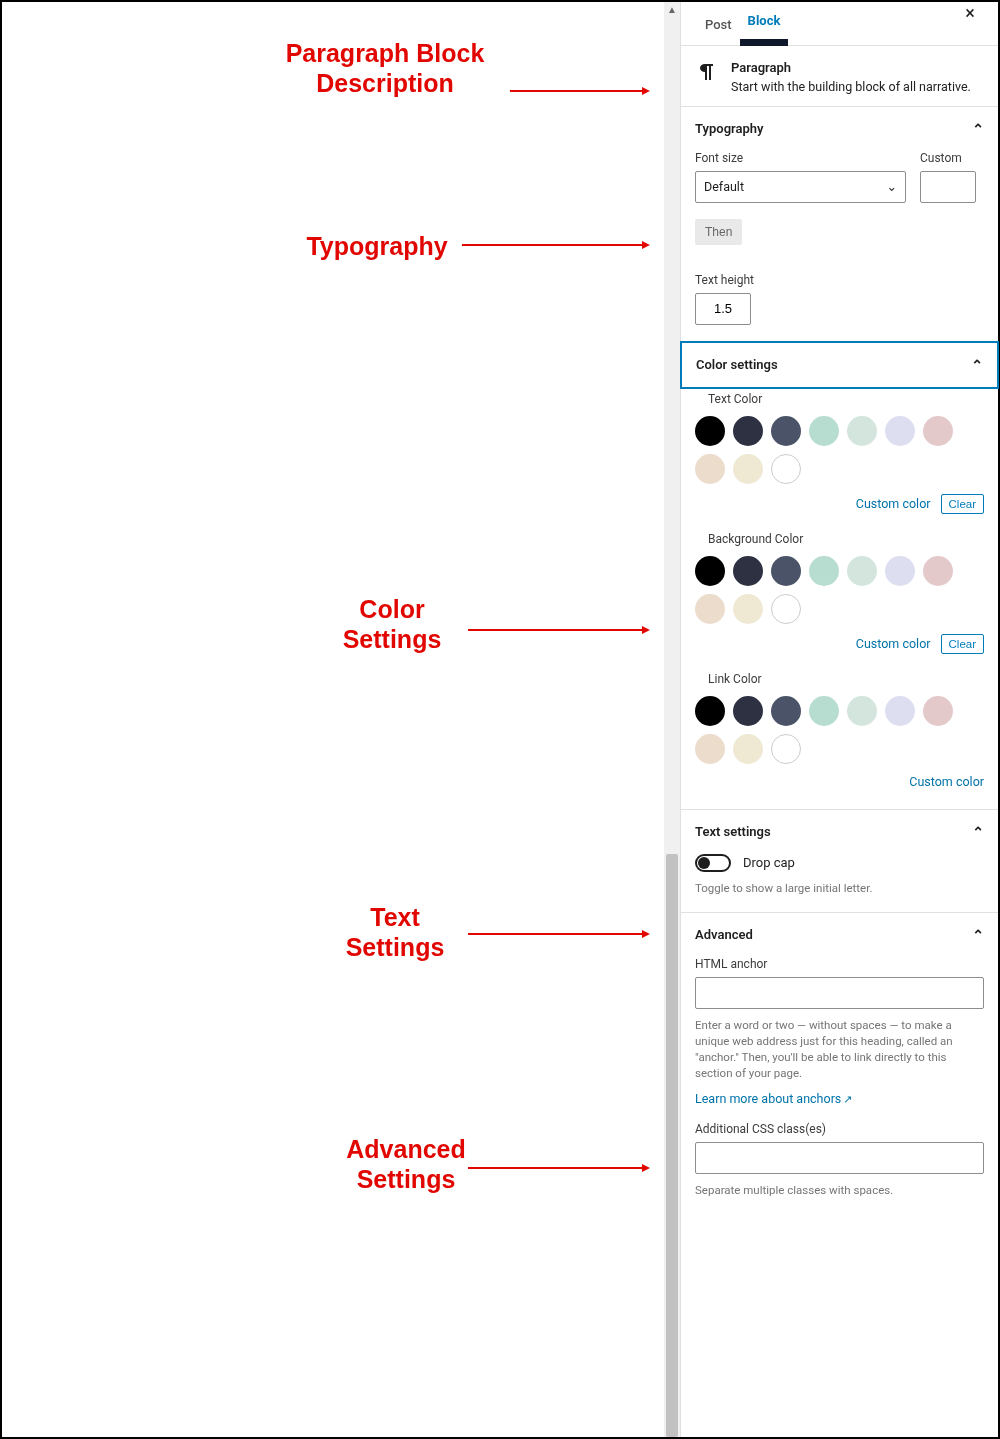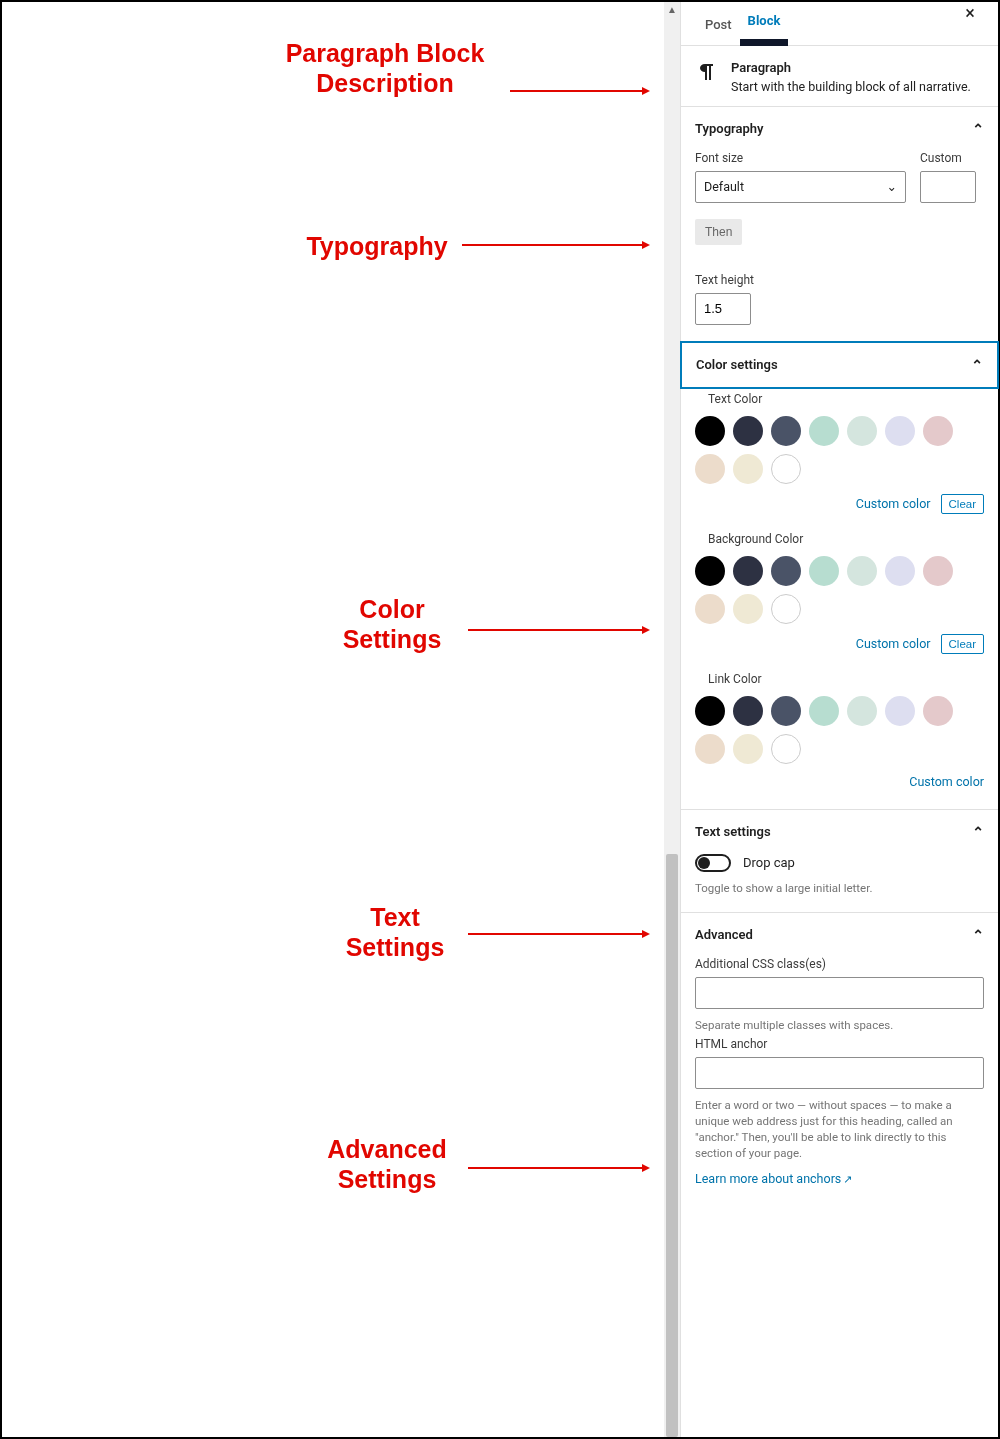--- a/index.html
+++ b/index.html
@@ -20,21 +20,21 @@
   .desc-text { font-size:12.5px; color:#222; line-height:1.4; }
   .panel { border-bottom:1px solid #e0e0e0; }
   .panel-head { display:flex; align-items:center; justify-content:space-between; padding:14px; font-weight:600; font-size:13px; cursor:pointer; }
   .panel.selected .panel-head { border:2px solid #007cba; margin:-1px; }
   .panel-body { padding:0 14px 16px 14px; }
   .chev { font-size:14px; }
   .row { display:flex; gap:14px; }
   .col { flex:1; }
   .label { font-size:12px; color:#3c3c3c; margin-bottom:6px; display:block; }
   .select { width:100%; height:32px; border:1px solid #8d8d8d; border-radius:2px; background:#fff; display:flex; align-items:center; justify-content:space-between; padding:0 8px; font-size:12.5px; cursor:pointer; }
-  .input { width:100%; height:32px; border:1px solid #8d8d8d; border-radius:2px; padding:0 8px; font-size:13px; }
+  .input { width:100%; height:32px; border:1px solid #8d8d8d; border-radius:2px; padding:0 8px; font-size:13px;text-align:center; }
   .input.sm { width:56px; }
   .reset-btn { margin-top:16px; background:#e9e9e9; border:none; padding:6px 10px; font-size:12px; color:#666; cursor:pointer; border-radius:2px; }
   .line-height-block { margin-top:28px; }
   .color-group { margin-bottom:18px; }
   .color-group:last-child { margin-bottom:4px; }
   .cg-label { font-size:12px; color:#3c3c3c; margin-bottom:10px; margin-top:4px;margin-left:13px; }
   .swatches { display:flex; flex-wrap:wrap; gap:8px; }
   .swatch { width:30px; height:30px; border-radius:50%; cursor:pointer; }
   .swatch.outline { border:1px solid #ccc; }
   .color-links { display:flex; justify-content:flex-end; align-items:center; gap:10px; margin-top:10px; }
@@ -81,21 +81,21 @@
       </svg>
 
     <div class="callout" style="top:900px; left:333px; width:120px;">
       <span>Text Settings</span>
     </div>
     <svg class="arrow-svg" style="top:928px; left:466px;" width="182" height="8">
         <line x1="0" y1="4" x2="174" y2="4" stroke="#e10600" stroke-width="2"></line>
         <polygon points="174,0 182,4 174,8" fill="#e10600"></polygon>
       </svg>
 
-    <div class="callout" style="top:1132px; left:315px; width:140px;">
+    <div class="callout" style="top:1132px; left:334px; width:140px;">
       <span>Advanced Settings</span>
     </div>
     <svg class="arrow-svg" style="top:1162px; left:466px;" width="182" height="8">
         <line x1="0" y1="4" x2="174" y2="4" stroke="#e10600" stroke-width="2"></line>
         <polygon points="174,0 182,4 174,8" fill="#e10600"></polygon>
       </svg>
 
   </div>
 
   <div class="scrollbar-track" style="position:relative;">
@@ -228,32 +228,32 @@
         <div class="help">Toggle to show a large initial letter.</div>
       </div>
     </div>
 
     <div class="panel" style="border-bottom:none;">
       <div class="panel-head">
         <span>Advanced</span>
         <span class="chev">⌃</span>
       </div>
       <div class="panel-body">
-        <div class="field-block" style="margin-bottom:4px;">
-          <span class="label">Additional CSS class(es)</span>
-          <input class="input" value="" style="">
-          <div class="help" style="margin-top:8px;">Separate multiple classes with spaces.</div>
-        </div>
         <div class="field-block">
           <span class="label">HTML anchor</span>
           <input class="input" value="" style="">
           <div class="help" style="margin-top:8px;">Enter a word or two — without spaces — to make a unique web address just for this heading, called an "anchor." Then, you'll be able to link directly to this section of your page.</div>
           <div style="margin-top:10px;">
             <span class="link">
               <span>Learn more about anchors</span><span class="ext-icon">↗</span>
             </span>
           </div>
         </div>
+        <div class="field-block" style="margin-bottom:4px;">
+          <span class="label">Additional CSS class(es)</span>
+          <input class="input" value="" style="">
+          <div class="help" style="margin-top:8px;">Separate multiple classes with spaces.</div>
+        </div>
       </div>
     </div>
 
   </div>
 </div>
 
 </body></html>

